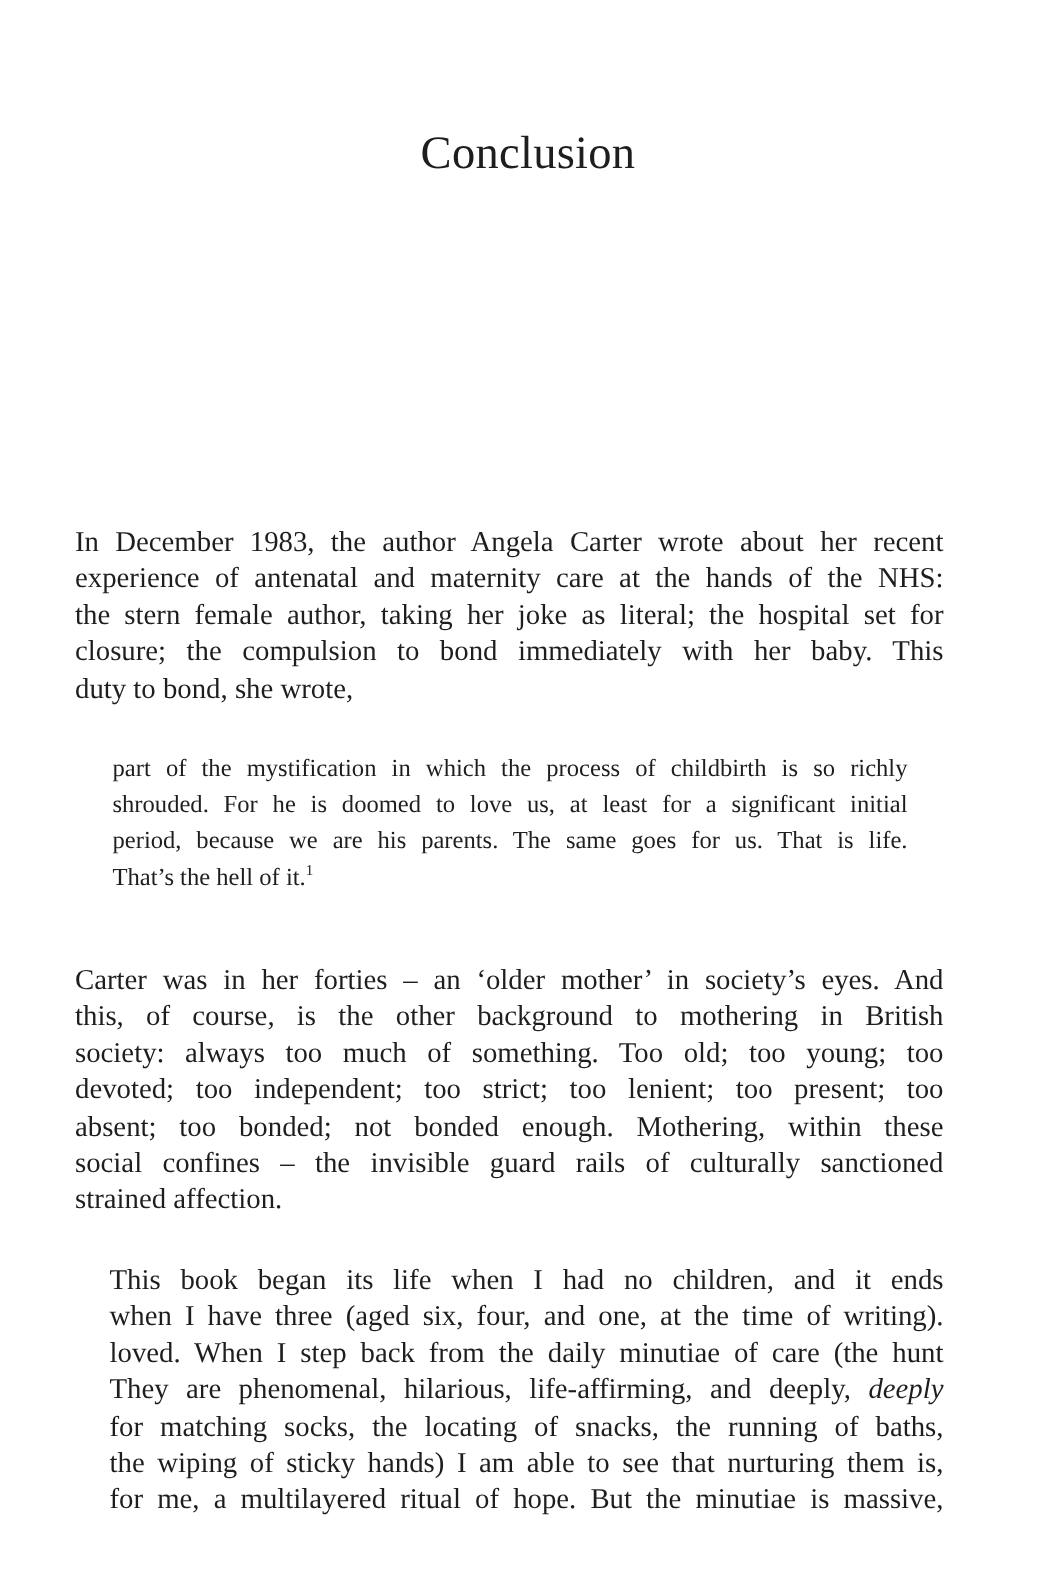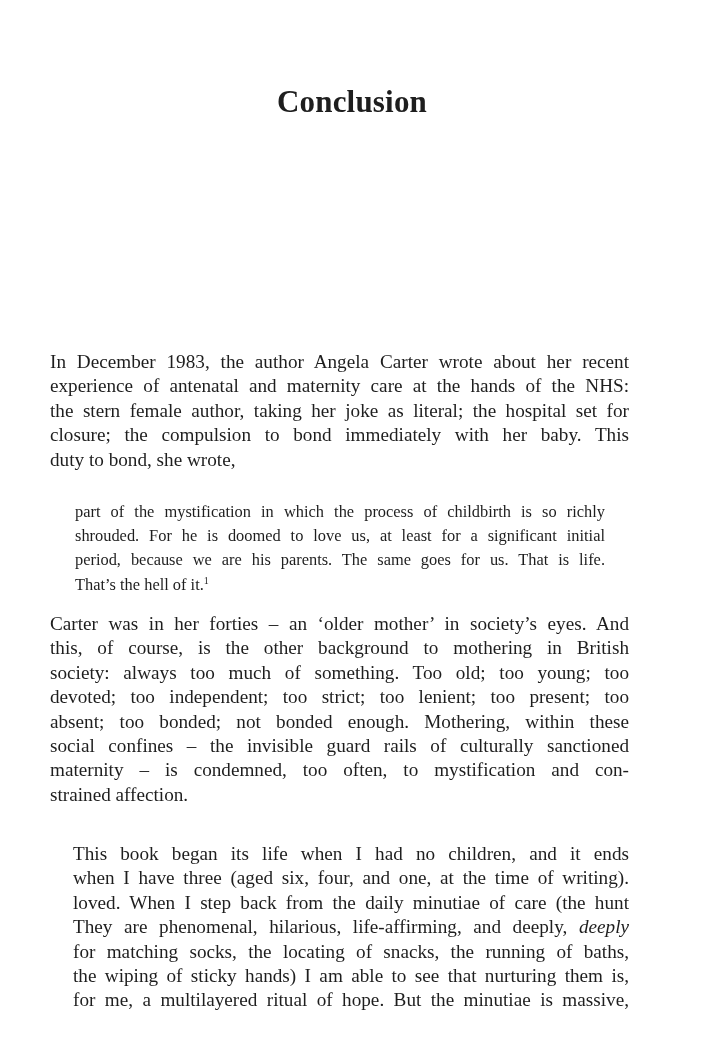--- a/index.html
+++ b/index.html
@@ -22,21 +22,21 @@
       width: 704px;
       height: 1062px;
     }
     .chapter-title {
       position: absolute;
       top: 84px;
       left: 0;
       width: 704px;
       text-align: center;
       font-size: 31px;
-      font-weight: bold;
+      font-weight: normal;
       margin: 0;
       letter-spacing: 0.2px;
     }
     .body-text {
       position: absolute;
       left: 50px;
       width: 579px;
       font-size: 19.2px;
       line-height: 24.4px;
       text-align: justify;
@@ -52,21 +52,21 @@
       font-size: 16.4px;
       line-height: 24.2px;
       text-align: justify;
       margin: 0;
     }
     .blockquote sup {
       font-size: 10px;
       line-height: 0;
       vertical-align: super;
     }
-    .p2 { top: 612px; }
+    .p2 { top: 642px; }
     .p3 { top: 842px; text-indent: 23px; }
     .line { display: block; text-align: justify; text-align-last: justify; }
     .line.last { text-align-last: left; }
     em { font-style: italic; }
   </style>
 </head>
 <body>
 
 <div class="page">
 
@@ -87,21 +87,20 @@
     <span class="line last"><span>That’s the hell of it.</span><sup>1</sup></span>
   </div>
 
   <div class="body-text p2">
     <span class="line">Carter was in her forties – an ‘older mother’ in society’s eyes. And</span>
     <span class="line">this, of course, is the other background to mothering in British</span>
     <span class="line">society: always too much of something. Too old; too young; too</span>
     <span class="line">devoted; too independent; too strict; too lenient; too present; too</span>
     <span class="line">absent; too bonded; not bonded enough. Mothering, within these</span>
     <span class="line">social confines – the invisible guard rails of culturally sanctioned</span>
-    <span class="line">maternity – is condemned, too often, to mystification and con-</span>
     <span class="line last">strained affection.</span>
   </div>
 
   <div class="body-text p3">
     <span class="line">This book began its life when I had no children, and it ends</span>
     <span class="line">when I have three (aged six, four, and one, at the time of writing).</span>
     <span class="line">loved. When I step back from the daily minutiae of care (the hunt</span>
     <span class="line"><span>They are phenomenal, hilarious, life-affirming, and deeply, </span><em>deeply</em></span>
     <span class="line">for matching socks, the locating of snacks, the running of baths,</span>
     <span class="line">the wiping of sticky hands) I am able to see that nurturing them is,</span>

